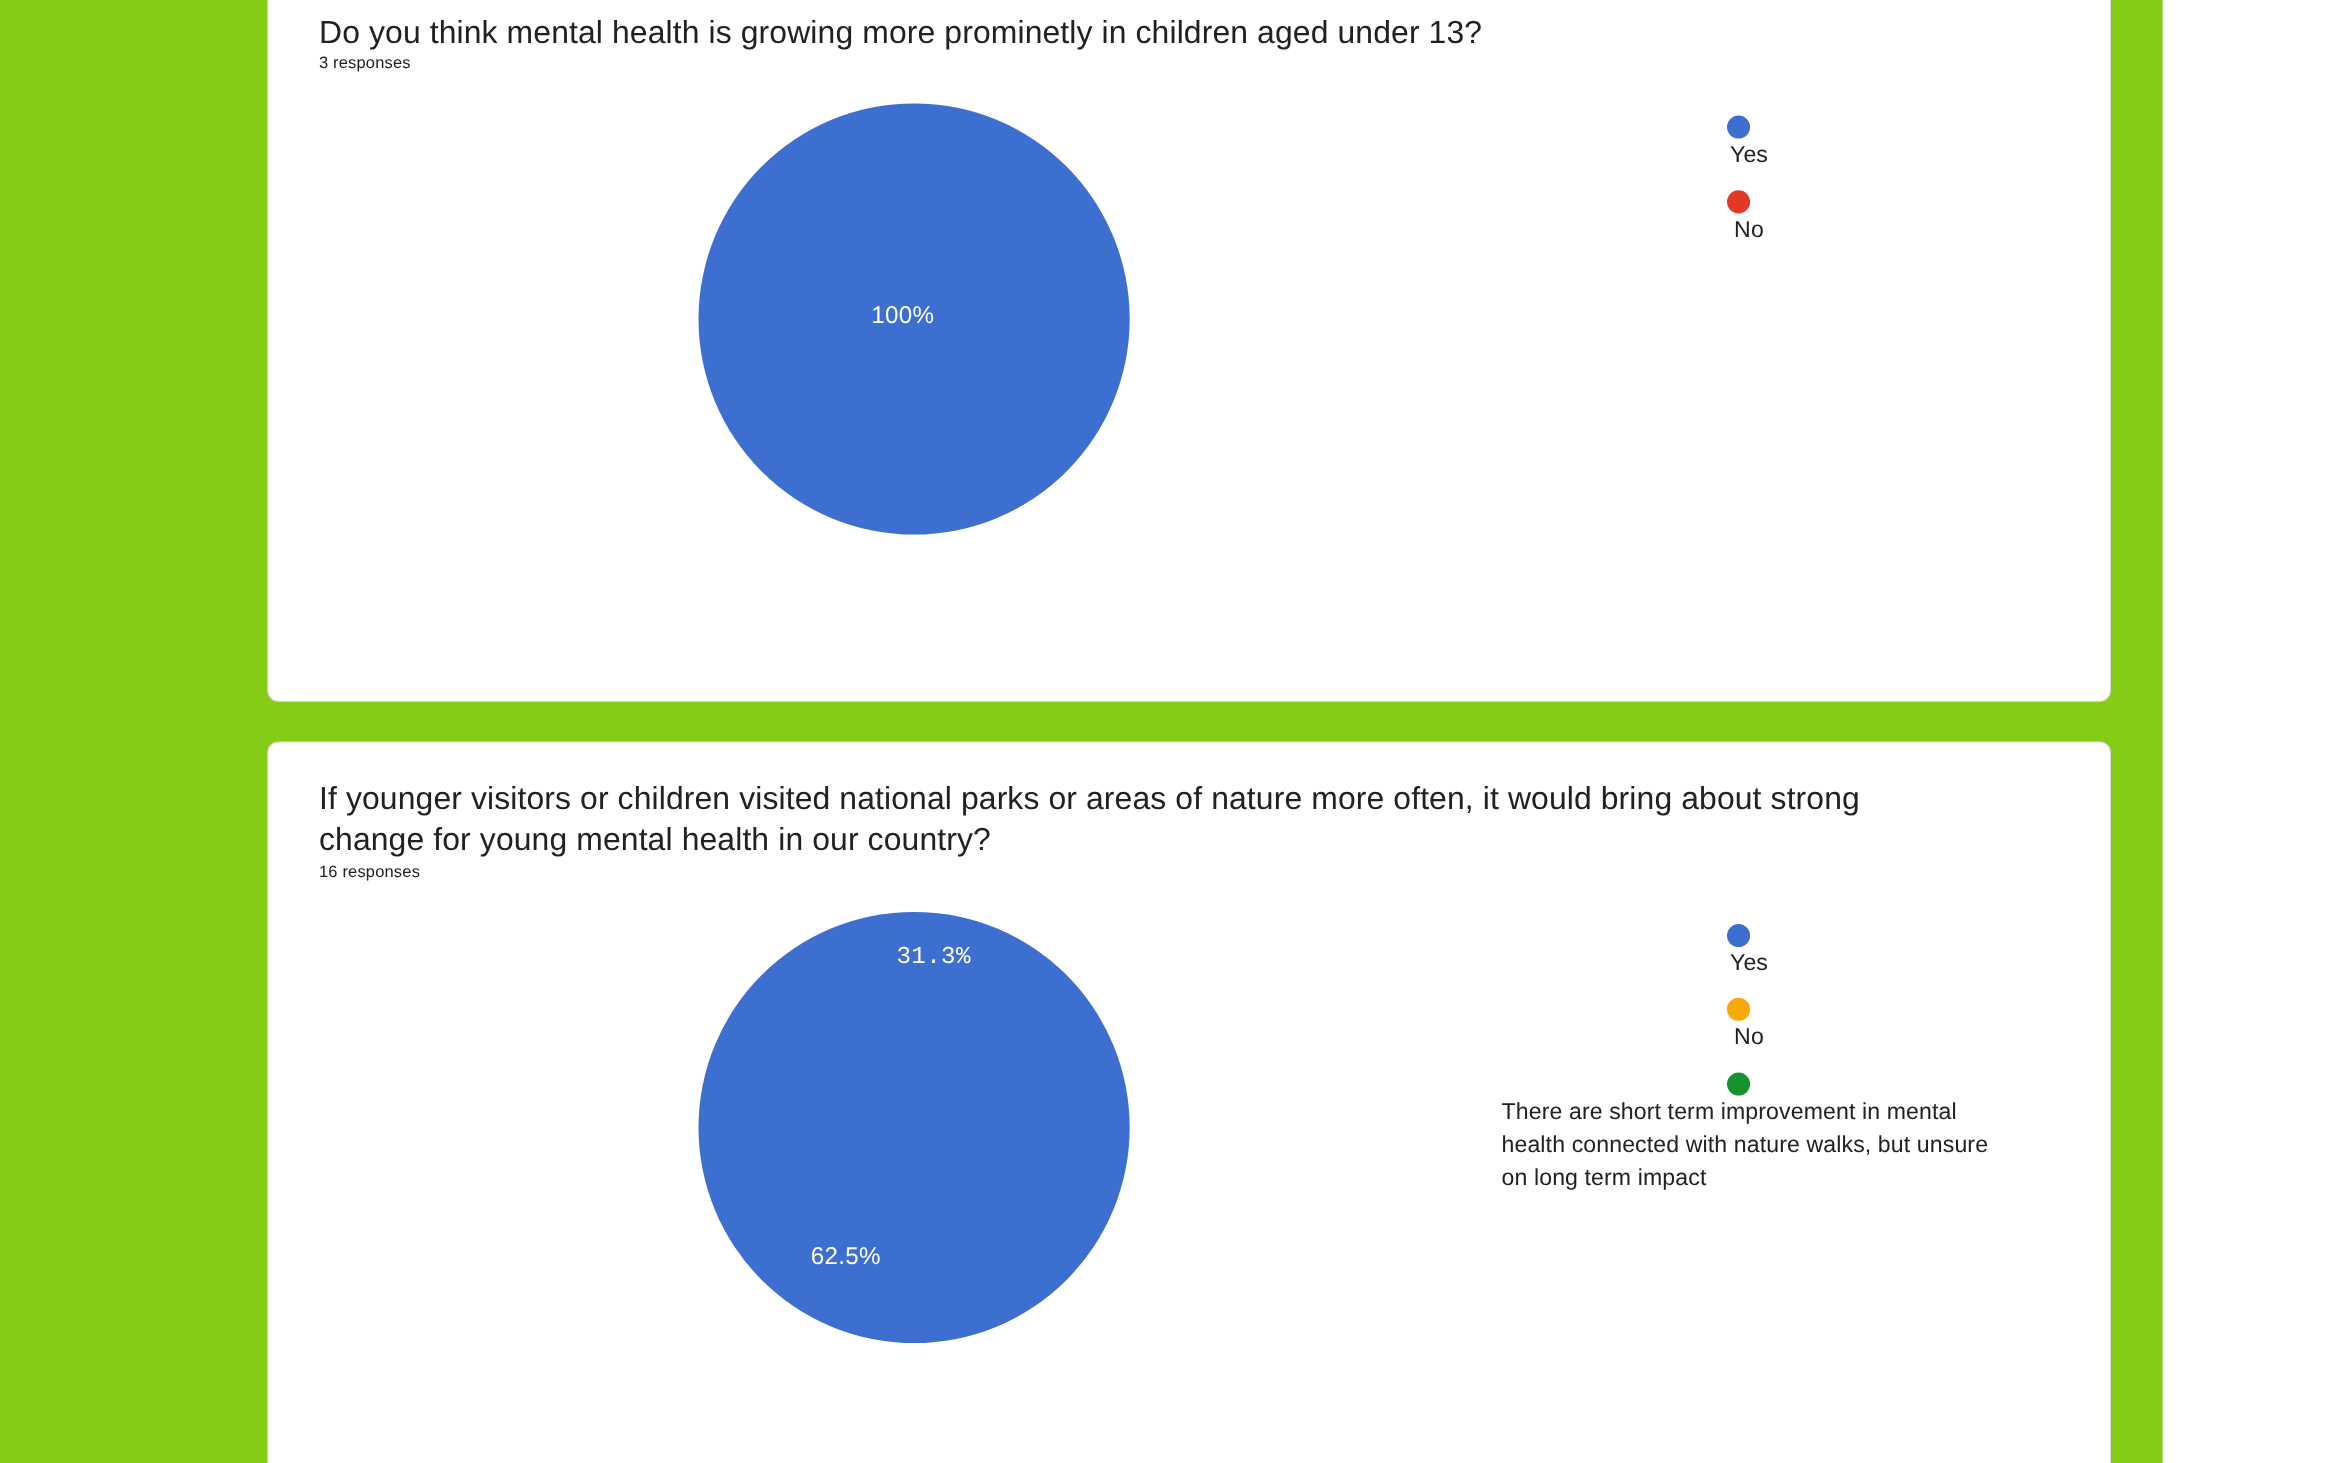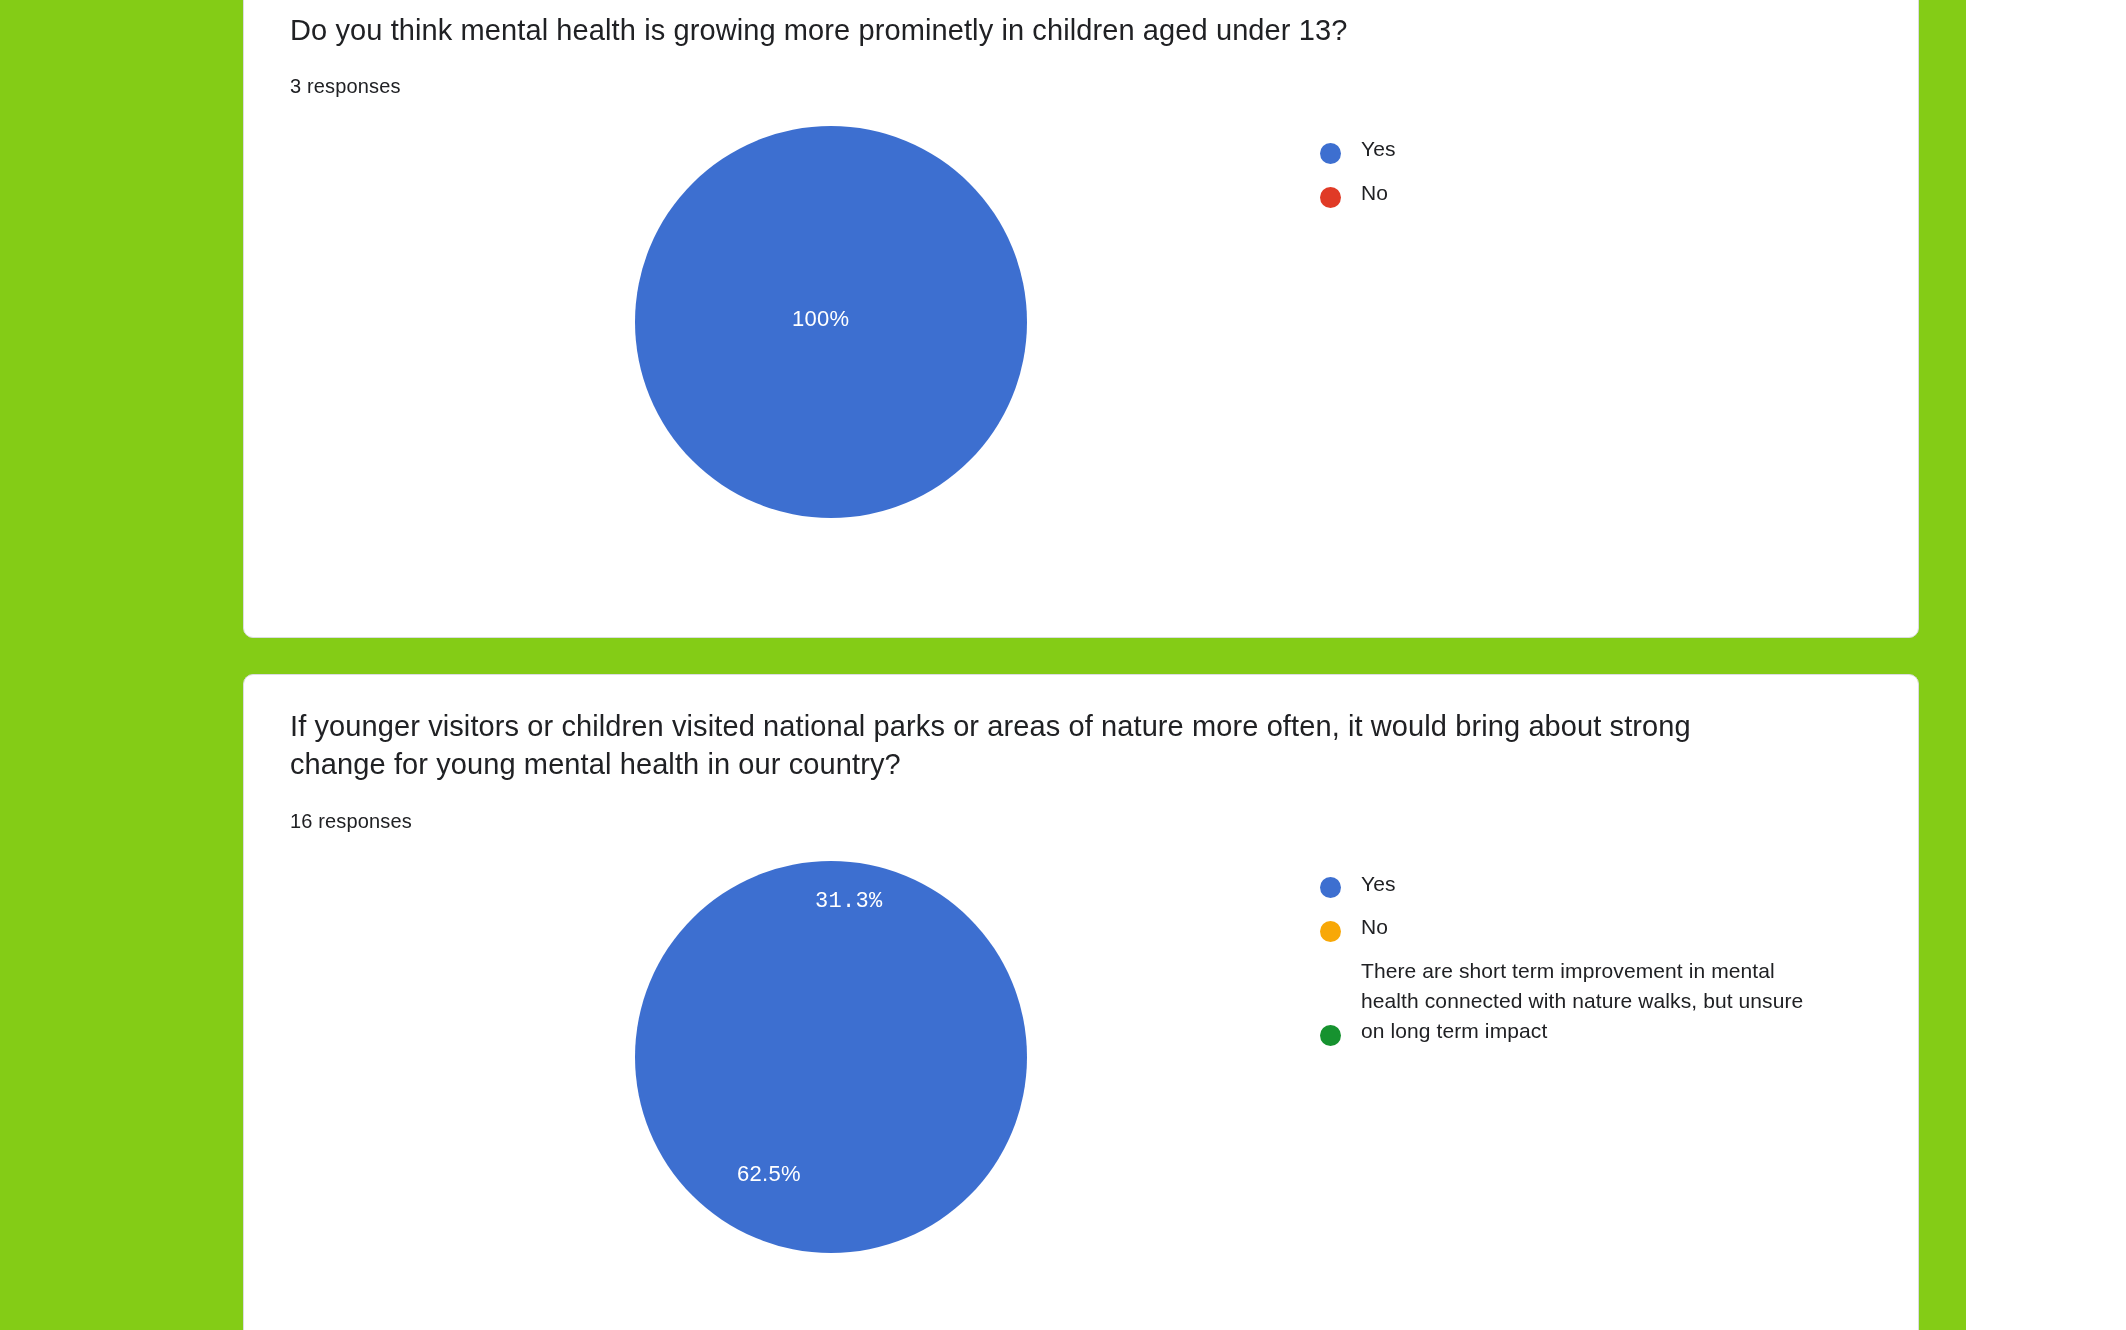--- a/index.html
+++ b/index.html
@@ -55,23 +55,22 @@
   .q-title {
     font-size: 29px;
     line-height: 1.32;
     color: #202124;
     font-weight: 400;
     letter-spacing: 0.1px;
     margin: 0 0 0 0;
     max-width: 1500px;
   }
   .q-responses {
-    font-size: 20px;
+    font-size: 15px;
     color: #202124;
-    margin-top: 26px;
     letter-spacing: 0.15px;
   }
   .chart-area {
     position: relative;
     margin-top: 28px;
     height: 420px;
   }
   .pie-wrap {
     position: absolute;
     left: 345px;
@@ -93,22 +92,23 @@
     white-space: nowrap;
   }
   .legend {
     position: absolute;
     left: 1030px;
     top: 8px;
     width: 520px;
   }
   .legend-item {
     display: flex;
-    align-items: flex-end;
+    align-items: center;
     margin-bottom: 14px;
+    flex-direction: column;
   }
   .legend-dot {
     width: 21px;
     height: 21px;
     border-radius: 50%;
     flex: 0 0 auto;
     margin-top: 3px;
   }
   .legend-label {
     font-size: 21px;

